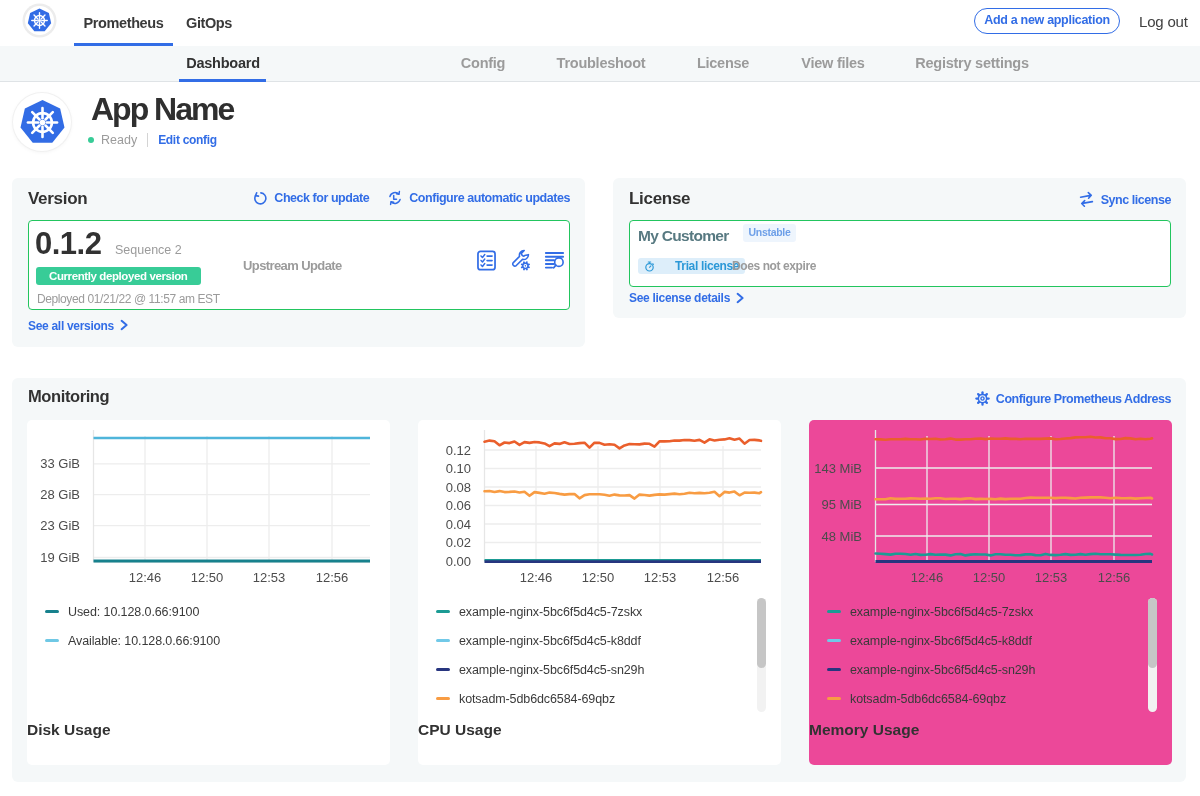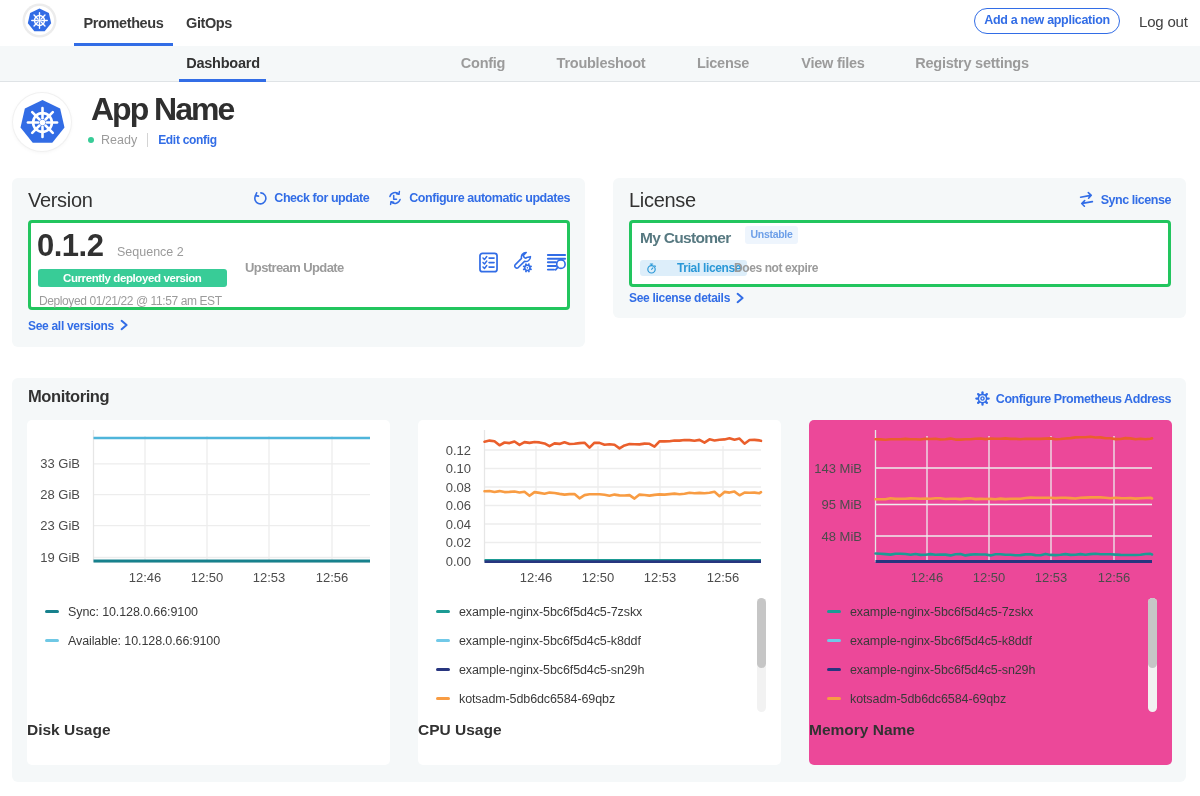--- a/index.html
+++ b/index.html
@@ -2,22 +2,22 @@
 <html><head><meta charset="utf-8"><style>
 *{margin:0;padding:0;box-sizing:border-box}
 html,body{width:1200px;height:796px;overflow:hidden}
 body{font-family:"Liberation Sans",sans-serif;background:#fff;position:relative;-webkit-font-smoothing:antialiased}
 .abs{position:absolute}
 .lnk{font-size:12.5px;font-weight:700;color:#326de6;display:flex;align-items:center;letter-spacing:-.45px}
 .lnk svg{margin-right:6px}
 .navtab{height:46px;line-height:46px;text-align:center;font-size:14.5px;font-weight:600;color:#3a3a3a;letter-spacing:-.4px}
 .subtab{height:35px;line-height:35px;text-align:center;font-size:14.5px;font-weight:700;color:#9b9b9b;letter-spacing:-.25px}
 .card{background:#f5f8f9;border-radius:6px;position:absolute}
-.inner{background:#fff;border-radius:4px;position:absolute;border:3px solid #22c55e}
-.cardh{font-size:20px;font-weight:400;color:#323232;letter-spacing:-.3px}
+.inner{background:#fff;border-radius:4px;position:absolute;border:1px solid #22c55e}
+.cardh{font-size:17px;font-weight:700;color:#323232;letter-spacing:-.3px}
 .legrow{display:flex;align-items:center;height:29px}
 .dash{width:14px;height:3px;border-radius:2px;margin-right:9px;flex:0 0 14px}
 .legtxt{font-size:12.5px;color:#3a3a3a;letter-spacing:-.1px}
 .ctitle{position:absolute;width:100%;font-size:15.5px;font-weight:700;color:#323232}
 .seelnk{font-size:12px;font-weight:700;color:#326de6;letter-spacing:-.3px}
 </style></head><body>
 <div class="abs" style="left:0;top:0;width:1200px;height:46px;background:#fff">
     <div class="abs" style="left:25px;top:6px;width:29px;height:29px;border-radius:50%;background:#fff;box-shadow:0 0 0 2.5px #ececec;display:flex;align-items:center;justify-content:center">
       <svg width="25" height="25" viewBox="0 0 100 100">
         <polygon points="50.0,2.0 87.5,20.1 96.8,60.7 70.8,93.2 29.2,93.2 3.2,60.7 12.5,20.1" fill="#326ce5"></polygon>
@@ -81,21 +81,21 @@
           <path d="M2.9 6.6 A5.4 5.4 0 0 1 11.9 4.1" fill="none" stroke="#326de6" stroke-width="1.5" stroke-linecap="round"></path>
           <path d="M12.4 1.6 L11.9 4.35 L9.4 3.7" fill="none" stroke="#326de6" stroke-width="1.5" stroke-linecap="round" stroke-linejoin="round"></path>
           <path d="M13.1 9.4 A5.4 5.4 0 0 1 4.1 11.9" fill="none" stroke="#326de6" stroke-width="1.5" stroke-linecap="round"></path>
           <path d="M3.6 14.4 L4.1 11.65 L6.6 12.3" fill="none" stroke="#326de6" stroke-width="1.5" stroke-linecap="round" stroke-linejoin="round"></path>
           <path d="M6.7 5.4 L6.7 9.3 L9.5 9.3" fill="none" stroke="#326de6" stroke-width="1.5" stroke-linecap="round" stroke-linejoin="round"></path>
         </svg>Configure automatic updates</span>
     </div>
     <div class="inner" style="left:16px;top:42px;width:542px;height:90px">
       <div class="abs" id="m_ver" style="left:6px;top:8px;font-size:31px;font-weight:700;color:#323232;letter-spacing:-.5px;line-height:30px">0.1.2</div>
       <div class="abs" id="m_seq" style="left:86px;top:22px;font-size:12.5px;font-weight:500;color:#9b9b9b">Sequence 2</div>
-      <div class="abs" id="m_badge" style="left:7px;top:46px;height:18px;line-height:18px;padding:0 25px;background:#38cc97;border-radius:3px;font-size:11.5px;font-weight:700;color:#fff;letter-spacing:-.4px">Currently deployed version</div>
+      <div class="abs" id="m_badge" style="left:7px;top:46px;height:18px;line-height:18px;padding:0 13px;background:#38cc97;border-radius:3px;font-size:11.5px;font-weight:700;color:#fff;letter-spacing:-.4px">Currently deployed version</div>
       <div class="abs" id="m_dep" style="left:8px;top:71px;font-size:12px;font-weight:400;color:#9b9b9b;letter-spacing:-.4px">Deployed 01/21/22 @ 11:57 am EST</div>
       <div class="abs" id="m_upd" style="left:214px;top:37px;font-size:13px;font-weight:700;color:#9b9b9b;letter-spacing:-.6px">Upstream Update</div>
       <div class="abs" style="left:446px;top:28px;display:flex">
         <svg width="23" height="23" viewBox="0 0 24 24">
           <rect x="3.1" y="2.4" width="17.8" height="19.2" rx="2.6" fill="none" stroke="#326de6" stroke-width="1.8"></rect>
           <path d="M6.3 7.2 l1.5 1.7 l2.4 -3.2" fill="none" stroke="#326de6" stroke-width="1.5" stroke-linecap="round" stroke-linejoin="round"></path>
           <line x1="12.6" y1="7.4" x2="17.8" y2="7.4" stroke="#326de6" stroke-width="1.7" stroke-linecap="round"></line>
           <path d="M6.3 11.9 l1.5 1.7 l2.4 -3.2" fill="none" stroke="#326de6" stroke-width="1.5" stroke-linecap="round" stroke-linejoin="round"></path>
           <line x1="12.6" y1="12.1" x2="17.8" y2="12.1" stroke="#326de6" stroke-width="1.7" stroke-linecap="round"></line>
           <path d="M6.3 16.6 l1.5 1.7 l2.4 -3.2" fill="none" stroke="#326de6" stroke-width="1.5" stroke-linecap="round" stroke-linejoin="round"></path>
@@ -199,21 +199,21 @@
           <text x="118" y="161.5" text-anchor="middle" font-size="13" fill="#4c4c4c" font-family="Liberation Sans, sans-serif">12:46</text>
           <text x="180" y="161.5" text-anchor="middle" font-size="13" fill="#4c4c4c" font-family="Liberation Sans, sans-serif">12:50</text>
           <text x="242" y="161.5" text-anchor="middle" font-size="13" fill="#4c4c4c" font-family="Liberation Sans, sans-serif">12:53</text>
           <text x="305" y="161.5" text-anchor="middle" font-size="13" fill="#4c4c4c" font-family="Liberation Sans, sans-serif">12:56</text>
           <line x1="66.5" y1="18" x2="343.0" y2="18" stroke="#4fb5da" stroke-width="2.4"></line>
           <line x1="66.5" y1="141.0" x2="343.0" y2="141.0" stroke="#17818d" stroke-width="3.0"></line>
         </svg></div>
       <div class="abs" style="left:18px;top:177px;width:315px">
         <div class="legrow">
           <span class="dash" style="background:#17818d"></span>
-          <span class="legtxt">Sync: 10.128.0.66:9100</span>
+          <span class="legtxt">Used: 10.128.0.66:9100</span>
         </div>
         <div class="legrow">
           <span class="dash" style="background:#6fc8e5"></span>
           <span class="legtxt">Available: 10.128.0.66:9100</span>
         </div>
       </div>
       <div class="ctitle" style="top:301px">Disk Usage</div>
     </div>
     <div class="abs" style="left:406px;top:42px;width:363px;height:345px;background:#fff;border-radius:5px">
       <div class="abs" style="left:0;top:0"><svg width="363" height="170" viewBox="0 0 363 170">
@@ -306,14 +306,14 @@
           <span class="legtxt">example-nginx-5bc6f5d4c5-sn29h</span>
         </div>
         <div class="legrow">
           <span class="dash" style="background:#f89c43"></span>
           <span class="legtxt">kotsadm-5db6dc6584-69qbz</span>
         </div>
       </div>
       <div class="abs" style="left:339px;top:178px;width:9px;height:114px;background:#f2f2f2;border-radius:5px">
         <div style="width:9px;height:70px;background:#c6c6c6;border-radius:5px"></div>
       </div>
-      <div class="ctitle" style="top:301px">Memory Name</div>
+      <div class="ctitle" style="top:301px">Memory Usage</div>
     </div>
   </div>
 </body></html>

